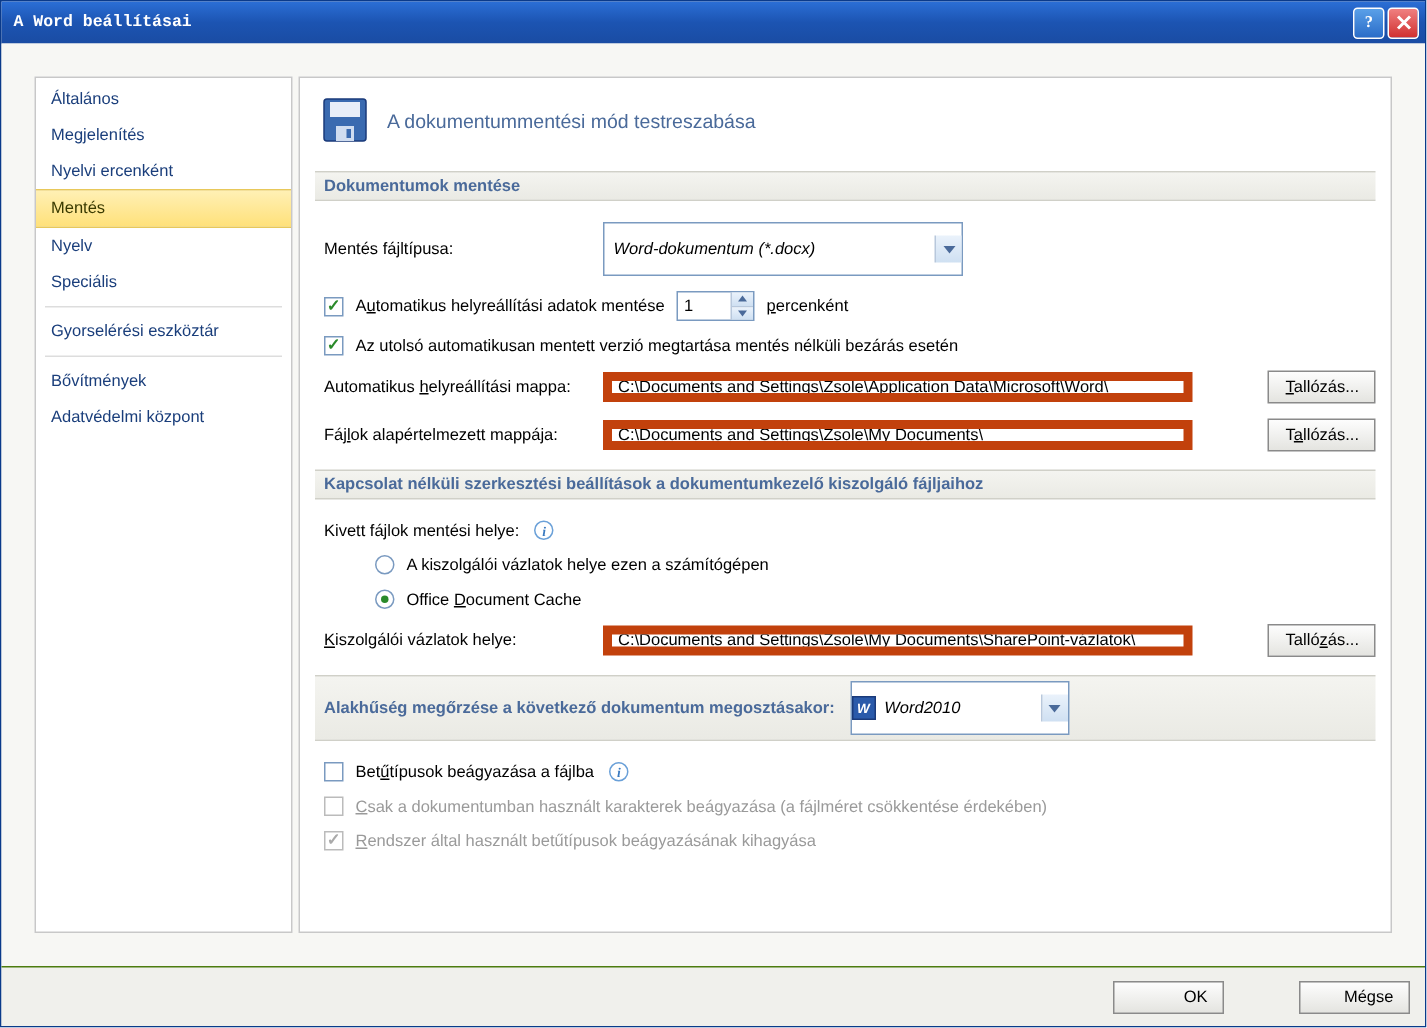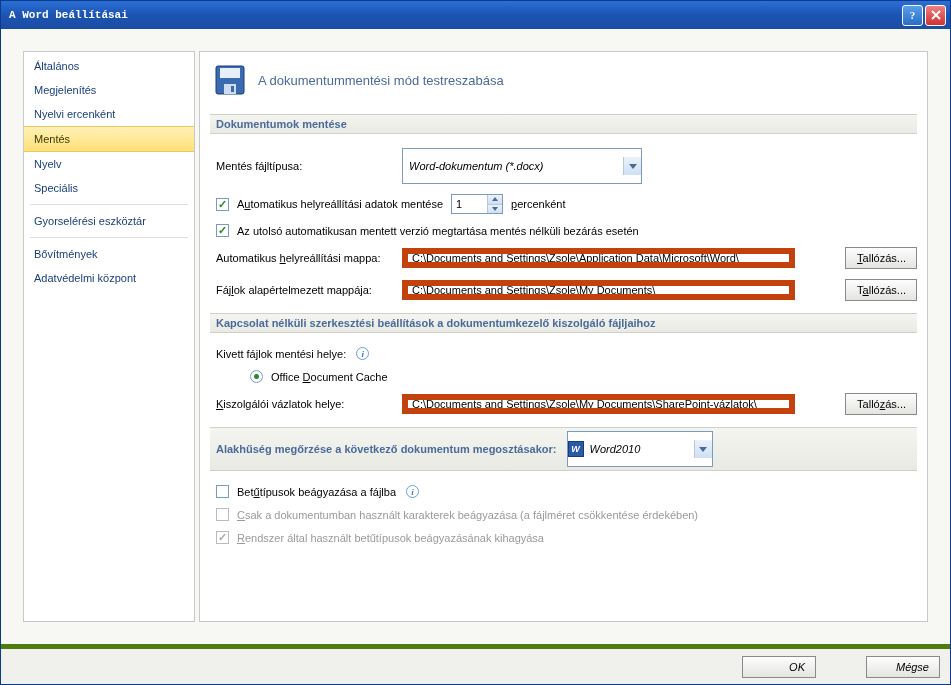--- a/index.html
+++ b/index.html
@@ -59,21 +59,21 @@
 .btn { border:1px solid #8a8a8a; background:linear-gradient(to bottom,#fdfdfd,#e4e4e0); height:22px; padding:0 10px; display:inline-flex; align-items:center; justify-content:flex-end; min-width:72px; cursor:pointer;margin-left:42px; }
 .btn u { text-decoration: underline; }
 
 .radio { width:13px; height:13px; border:1px solid #7a9ac0; border-radius:50%; display:inline-flex; align-items:center; justify-content:center; flex-shrink:0; }
 .radio.checked::after { content:""; width:5px; height:5px; background:#2a8a2a; border-radius:50%; }
 
 .info-icon { width:13px; height:13px; border:1px solid #6aa0d8; border-radius:50%; display:inline-flex; align-items:center; justify-content:center; color:#3a7ac0; font-style:italic; font-family:Georgia,serif; font-size:9px; font-weight:bold; margin-left:2px; }
 
 .word-icon { width:16px; height:16px; background:#2a5aaa; color:#fff; font-size:9px; font-weight:bold; display:inline-flex; align-items:center; justify-content:center; border:1px solid #1a3a7a; }
 
-.footer { height: 40px; border-top: 5px solid #4d7c0f; background:#f0f0ec; display:flex; align-items:center; justify-content:flex-end; gap:8px; padding: 0 10px; font-style: italic; }
+.footer { height: 40px; border-top: 1px solid #4d7c0f; background:#f0f0ec; display:flex; align-items:center; justify-content:flex-end; gap:8px; padding: 0 10px; }
 .footer .btn { min-width: 74px; }
 
 u { text-decoration: underline; }
 </style>
 </head>
 <body>
 
 <div class="window">
 
   <div class="titlebar">
@@ -169,20 +169,24 @@
           </div>
       </div>
 
       <div class="section-head">Kapcsolat nélküli szerkesztési beállítások a dokumentumkezelő kiszolgáló fájljaihoz</div>
 
       <div class="row indent1">
         <span>Kivett fájlok mentési helye:</span>
         <span class="info-icon">i</span>
       </div>
       <div class="row indent2">
+        <span class="radio"></span>
+        <span>A kiszolgálói vázlatok helye ezen a számítógépen</span>
+      </div>
+      <div class="row indent2">
         <span class="radio checked"></span>
         <span>Office <u>D</u>ocument Cache</span>
       </div>
       <div class="row">
         <span class="label-col"><u>K</u>iszolgálói vázlatok helye:</span>
         <div class="text-input path-input">
             <span>C:\Documents and Settings\Zsole\My Documents\SharePoint-vázlatok\</span>
           </div>
         <div class="btn">
             <span>Talló<u>z</u>ás...</span>

